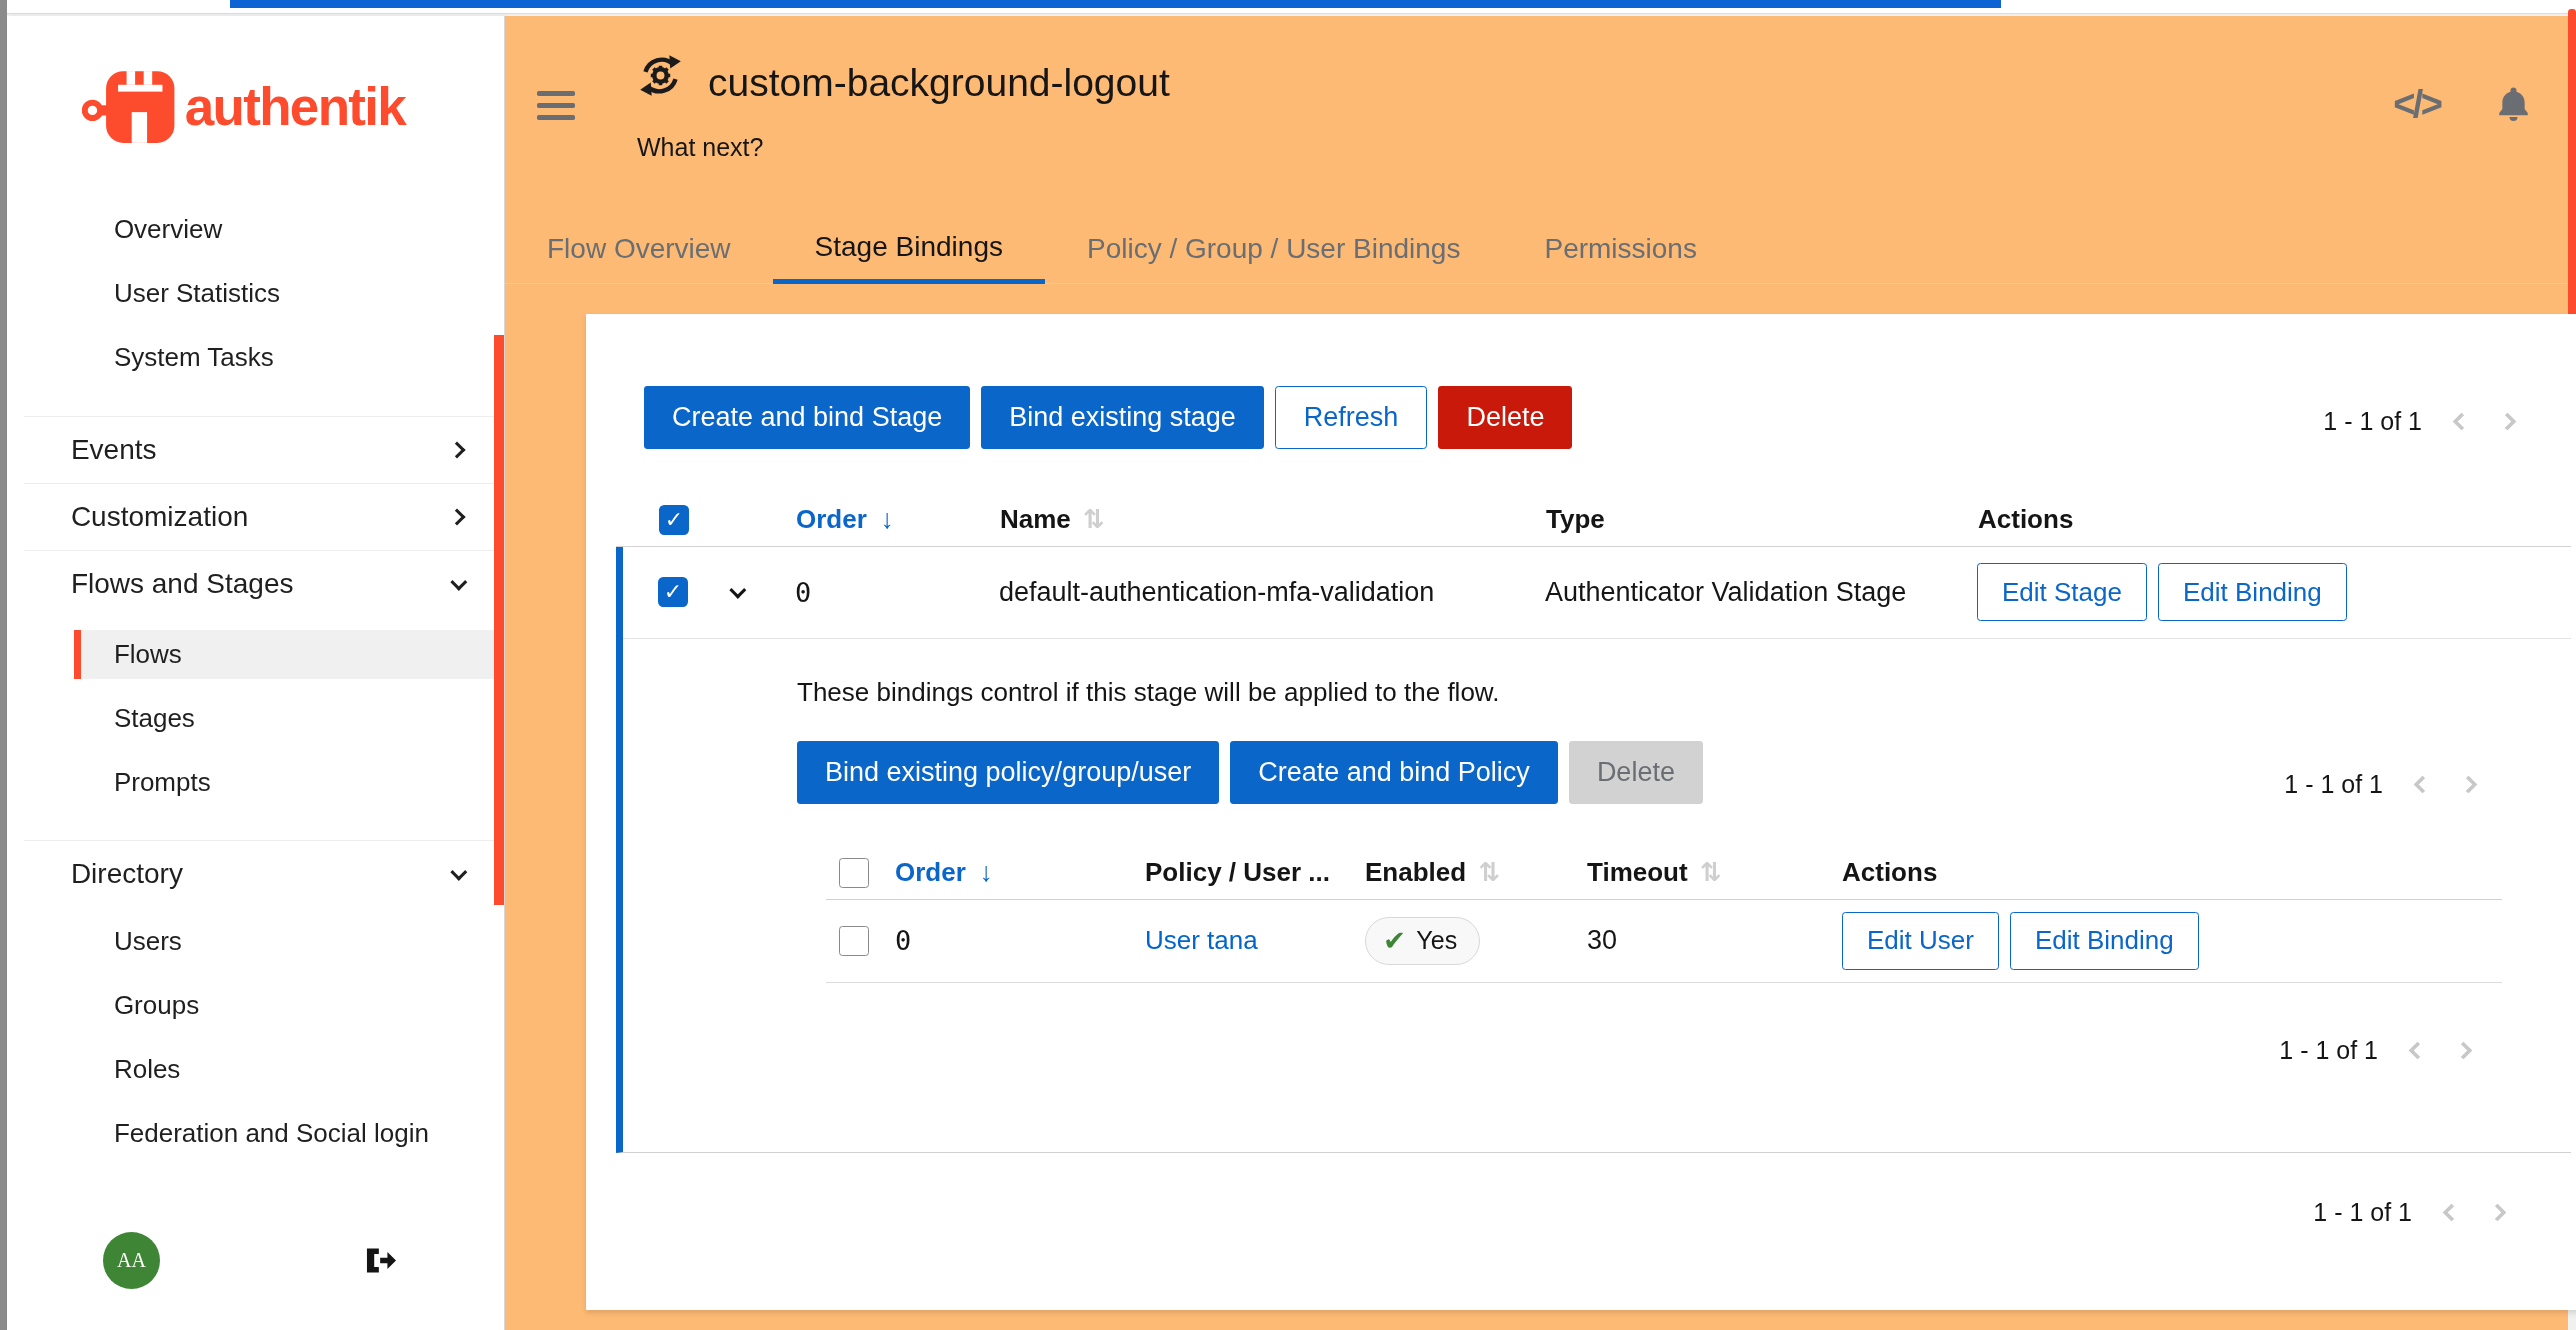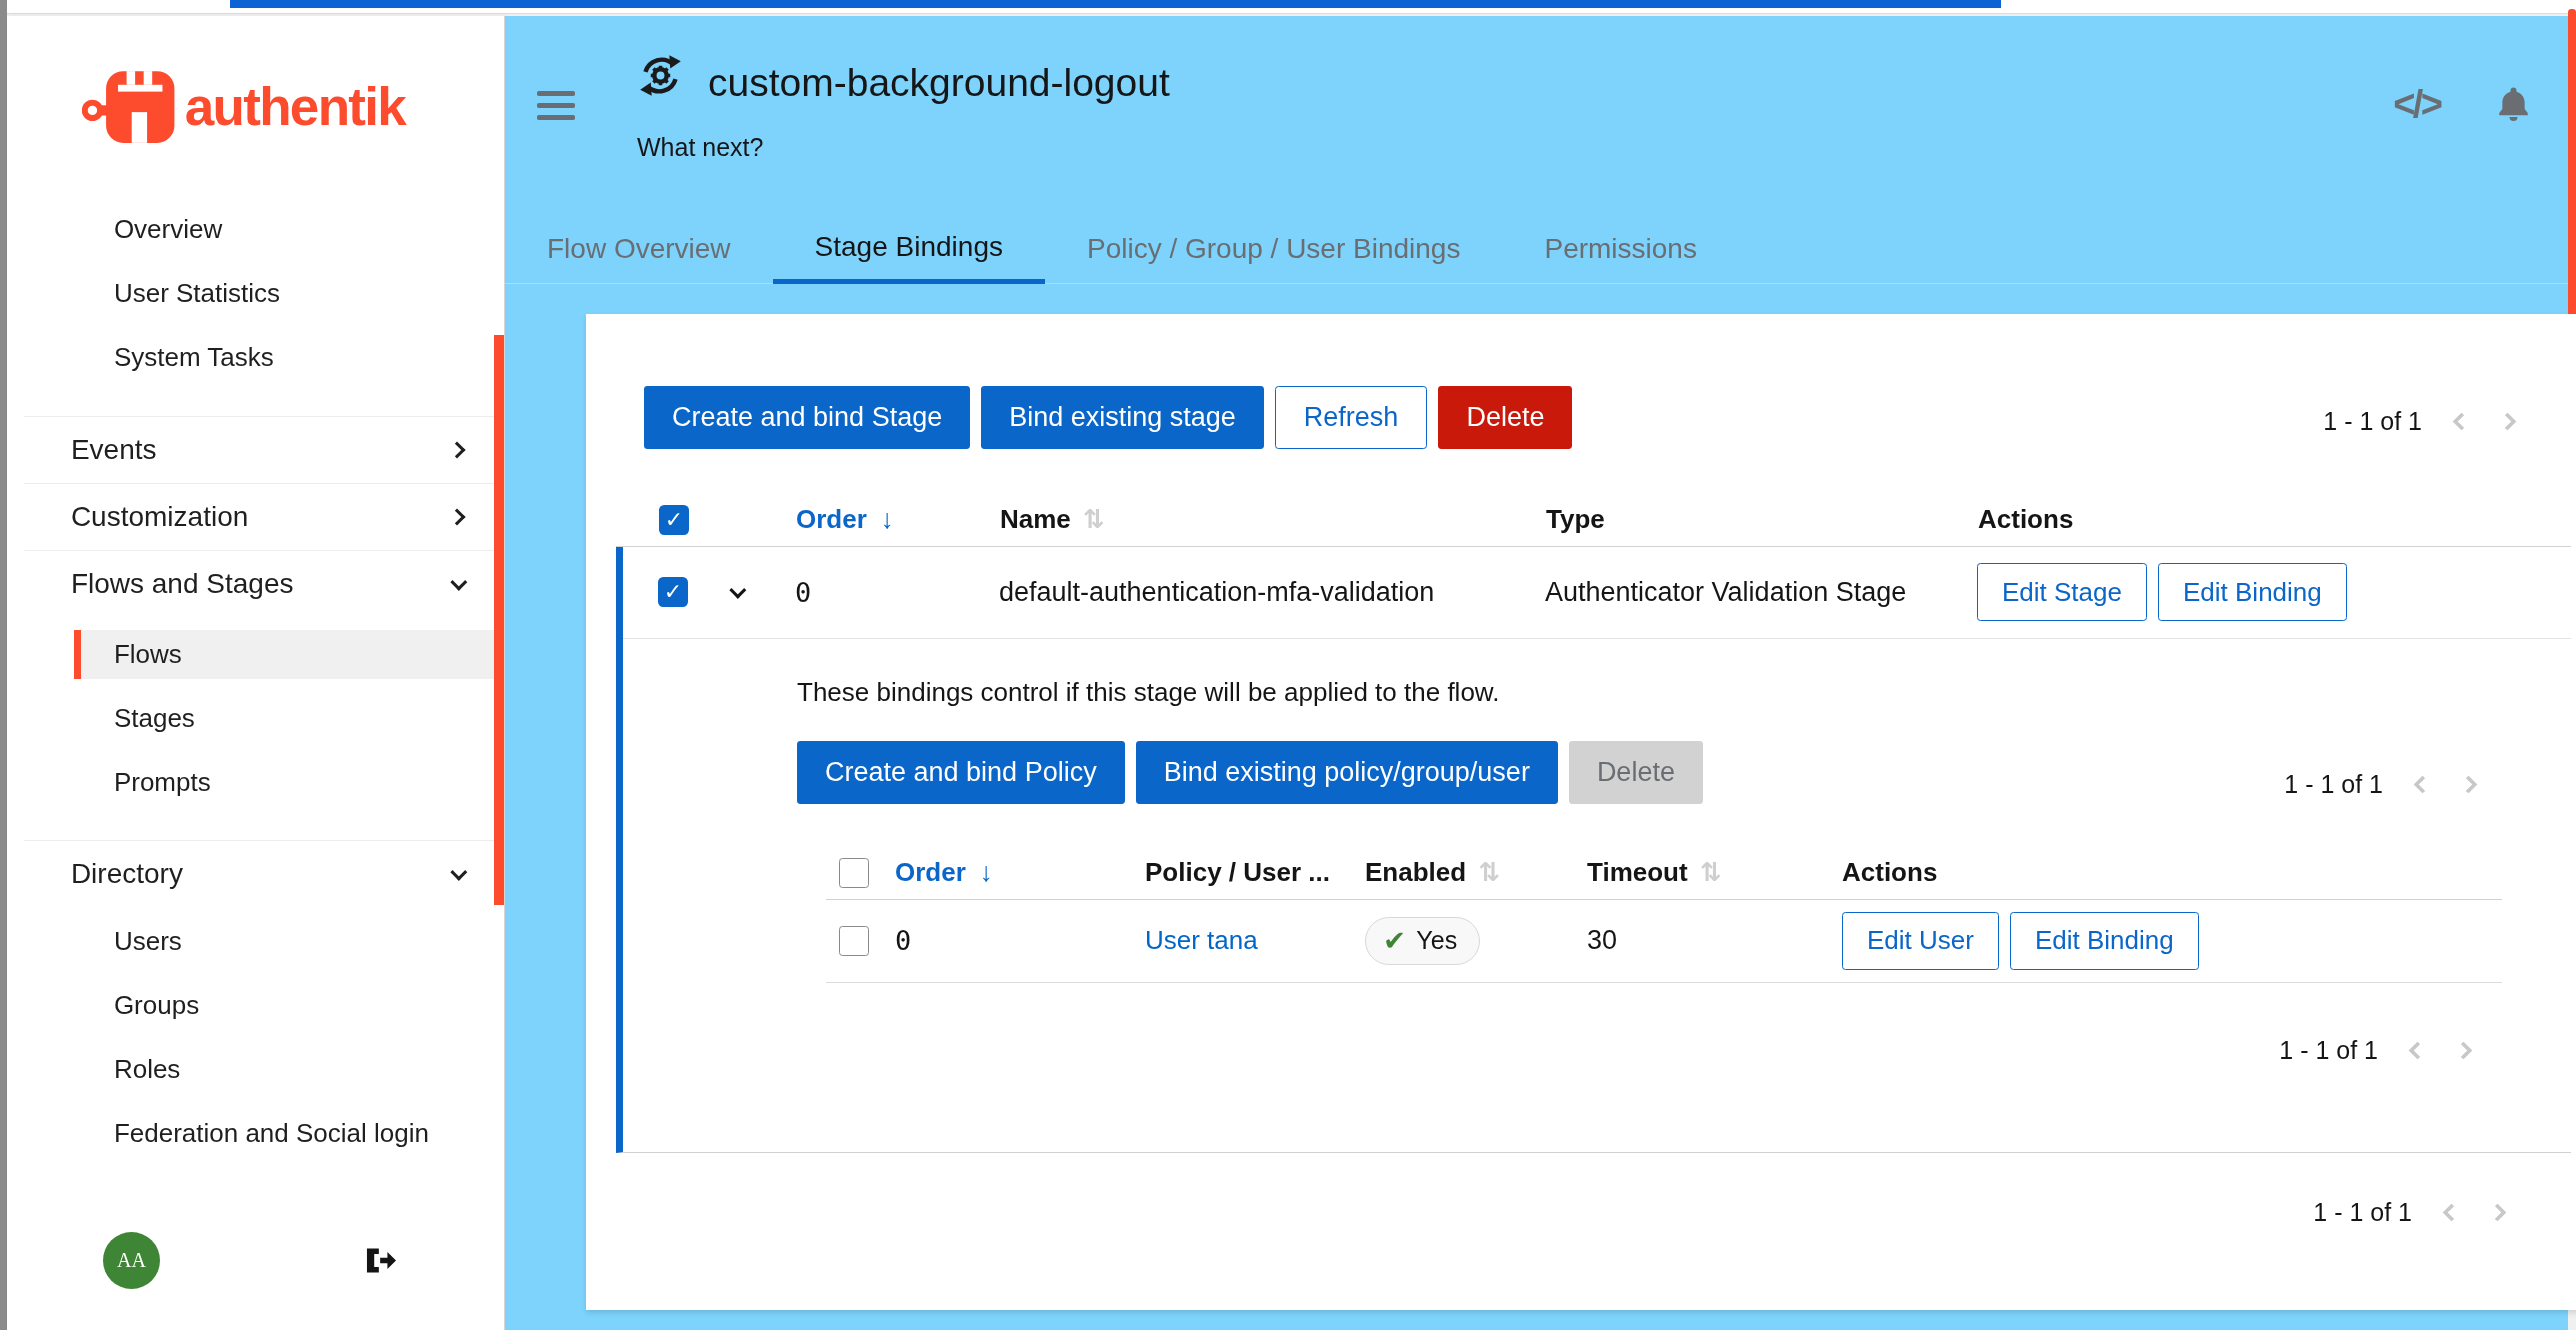--- a/index.html
+++ b/index.html
@@ -36,21 +36,21 @@
 
   
   .chv { display:inline-block; width:12px; height:12px; border-right:3.4px solid currentColor; border-bottom:3.4px solid currentColor; }
   .chv.right { transform:rotate(-45deg); }
   .chv.down  { transform:rotate(45deg) translateY(-2.6px); }
   .chv.pg { width:13px; height:13px; border-width:4.3px; color:#c8c8c8; border-radius:0.9px; }
   .chv.pg.left  { transform:rotate(135deg); }
   .chv.pg.rightp{ transform:rotate(-45deg); }
 
   
-  .main { position:absolute; left:505px; top:15.5px; right:7.7px; bottom:0; background:#7dd3fc; }
+  .main { position:absolute; left:505px; top:15.5px; right:7.7px; bottom:0; background:#fdba74; }
   .hamburger { position:absolute; left:32px; top:75px; width:38px; cursor:pointer; }
   .hamburger div { height:5.2px; background:#6a6e73; border-radius:1.7px; margin-bottom:6.9px; }
   .flow-icon { position:absolute; left:129px; top:33px; }
   .page-title { position:absolute; left:203px; top:45px; font-size:39px; font-weight:500; color:#161616; }
   .page-sub { position:absolute; left:132px; top:117px; font-size:25px; color:#161616; }
   .hdr-icons { position:absolute; right:34px; top:67px; display:flex; align-items:center; gap:53px; color:#6a6e73; }
   .code-icon { font-size:38px; font-weight:bold; letter-spacing:-2.6px; cursor:pointer; }
 
   .tabs { position:absolute; left:0; right:0; top:199px; height:69px; border-bottom:1.7px solid #d2d2d2; display:flex; }
   .tab { padding:0 42px; display:flex; align-items:center; font-size:28px; color:#6a6e73; cursor:pointer; }
@@ -291,22 +291,22 @@
           <span class="actions-cell">
             <button class="btn btn-outline btn-sm">Edit Stage</button>
             <button class="btn btn-outline btn-sm">Edit Binding</button>
           </span>
         </div>
 
         <div class="expand">
           <div class="expand-desc">These bindings control if this stage will be applied to the flow.</div>
 
           <div class="expand-toolbar">
+            <button class="btn btn-primary">Bind existing policy/group/user</button>
             <button class="btn btn-primary">Create and bind Policy</button>
-            <button class="btn btn-primary">Bind existing policy/group/user</button>
             <button class="btn btn-disabled">Delete</button>
           </div>
 
           <div class="pg pg-exp-top">
             <span>1 - 1 of 1</span>
             <span class="chv pg left"></span>
             <span class="chv pg rightp"></span>
           </div>
 
           <div class="itable">

